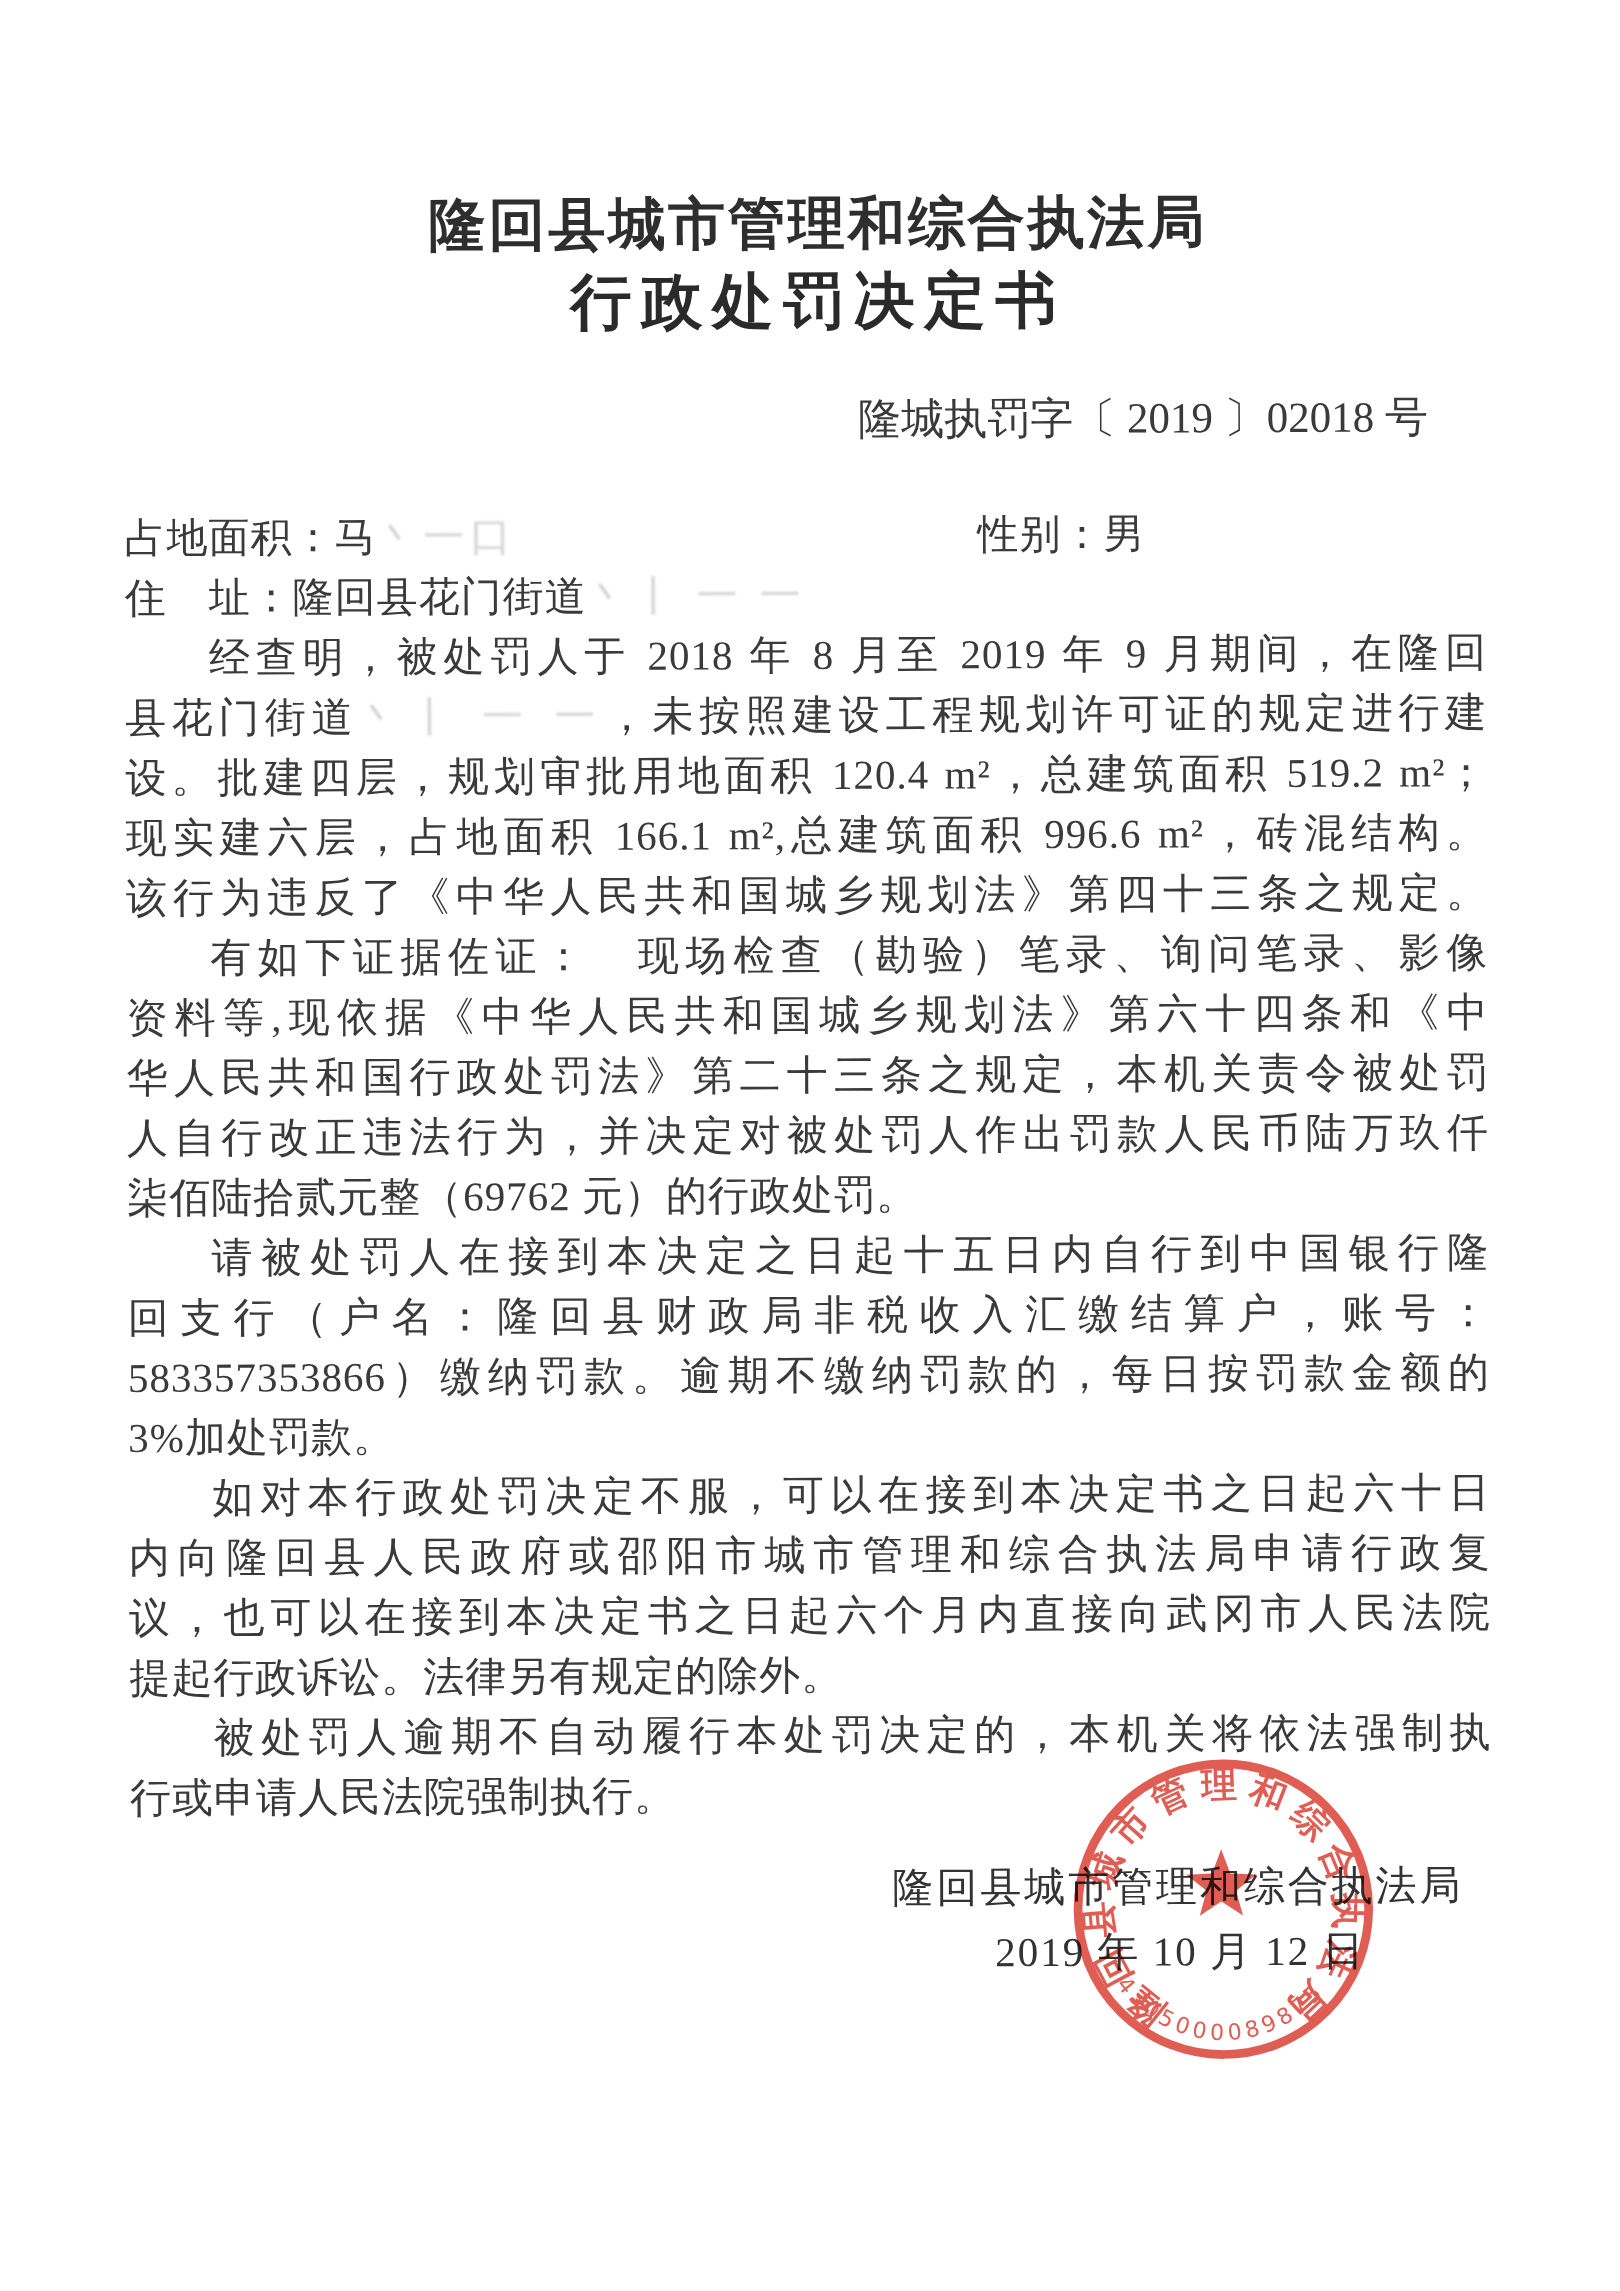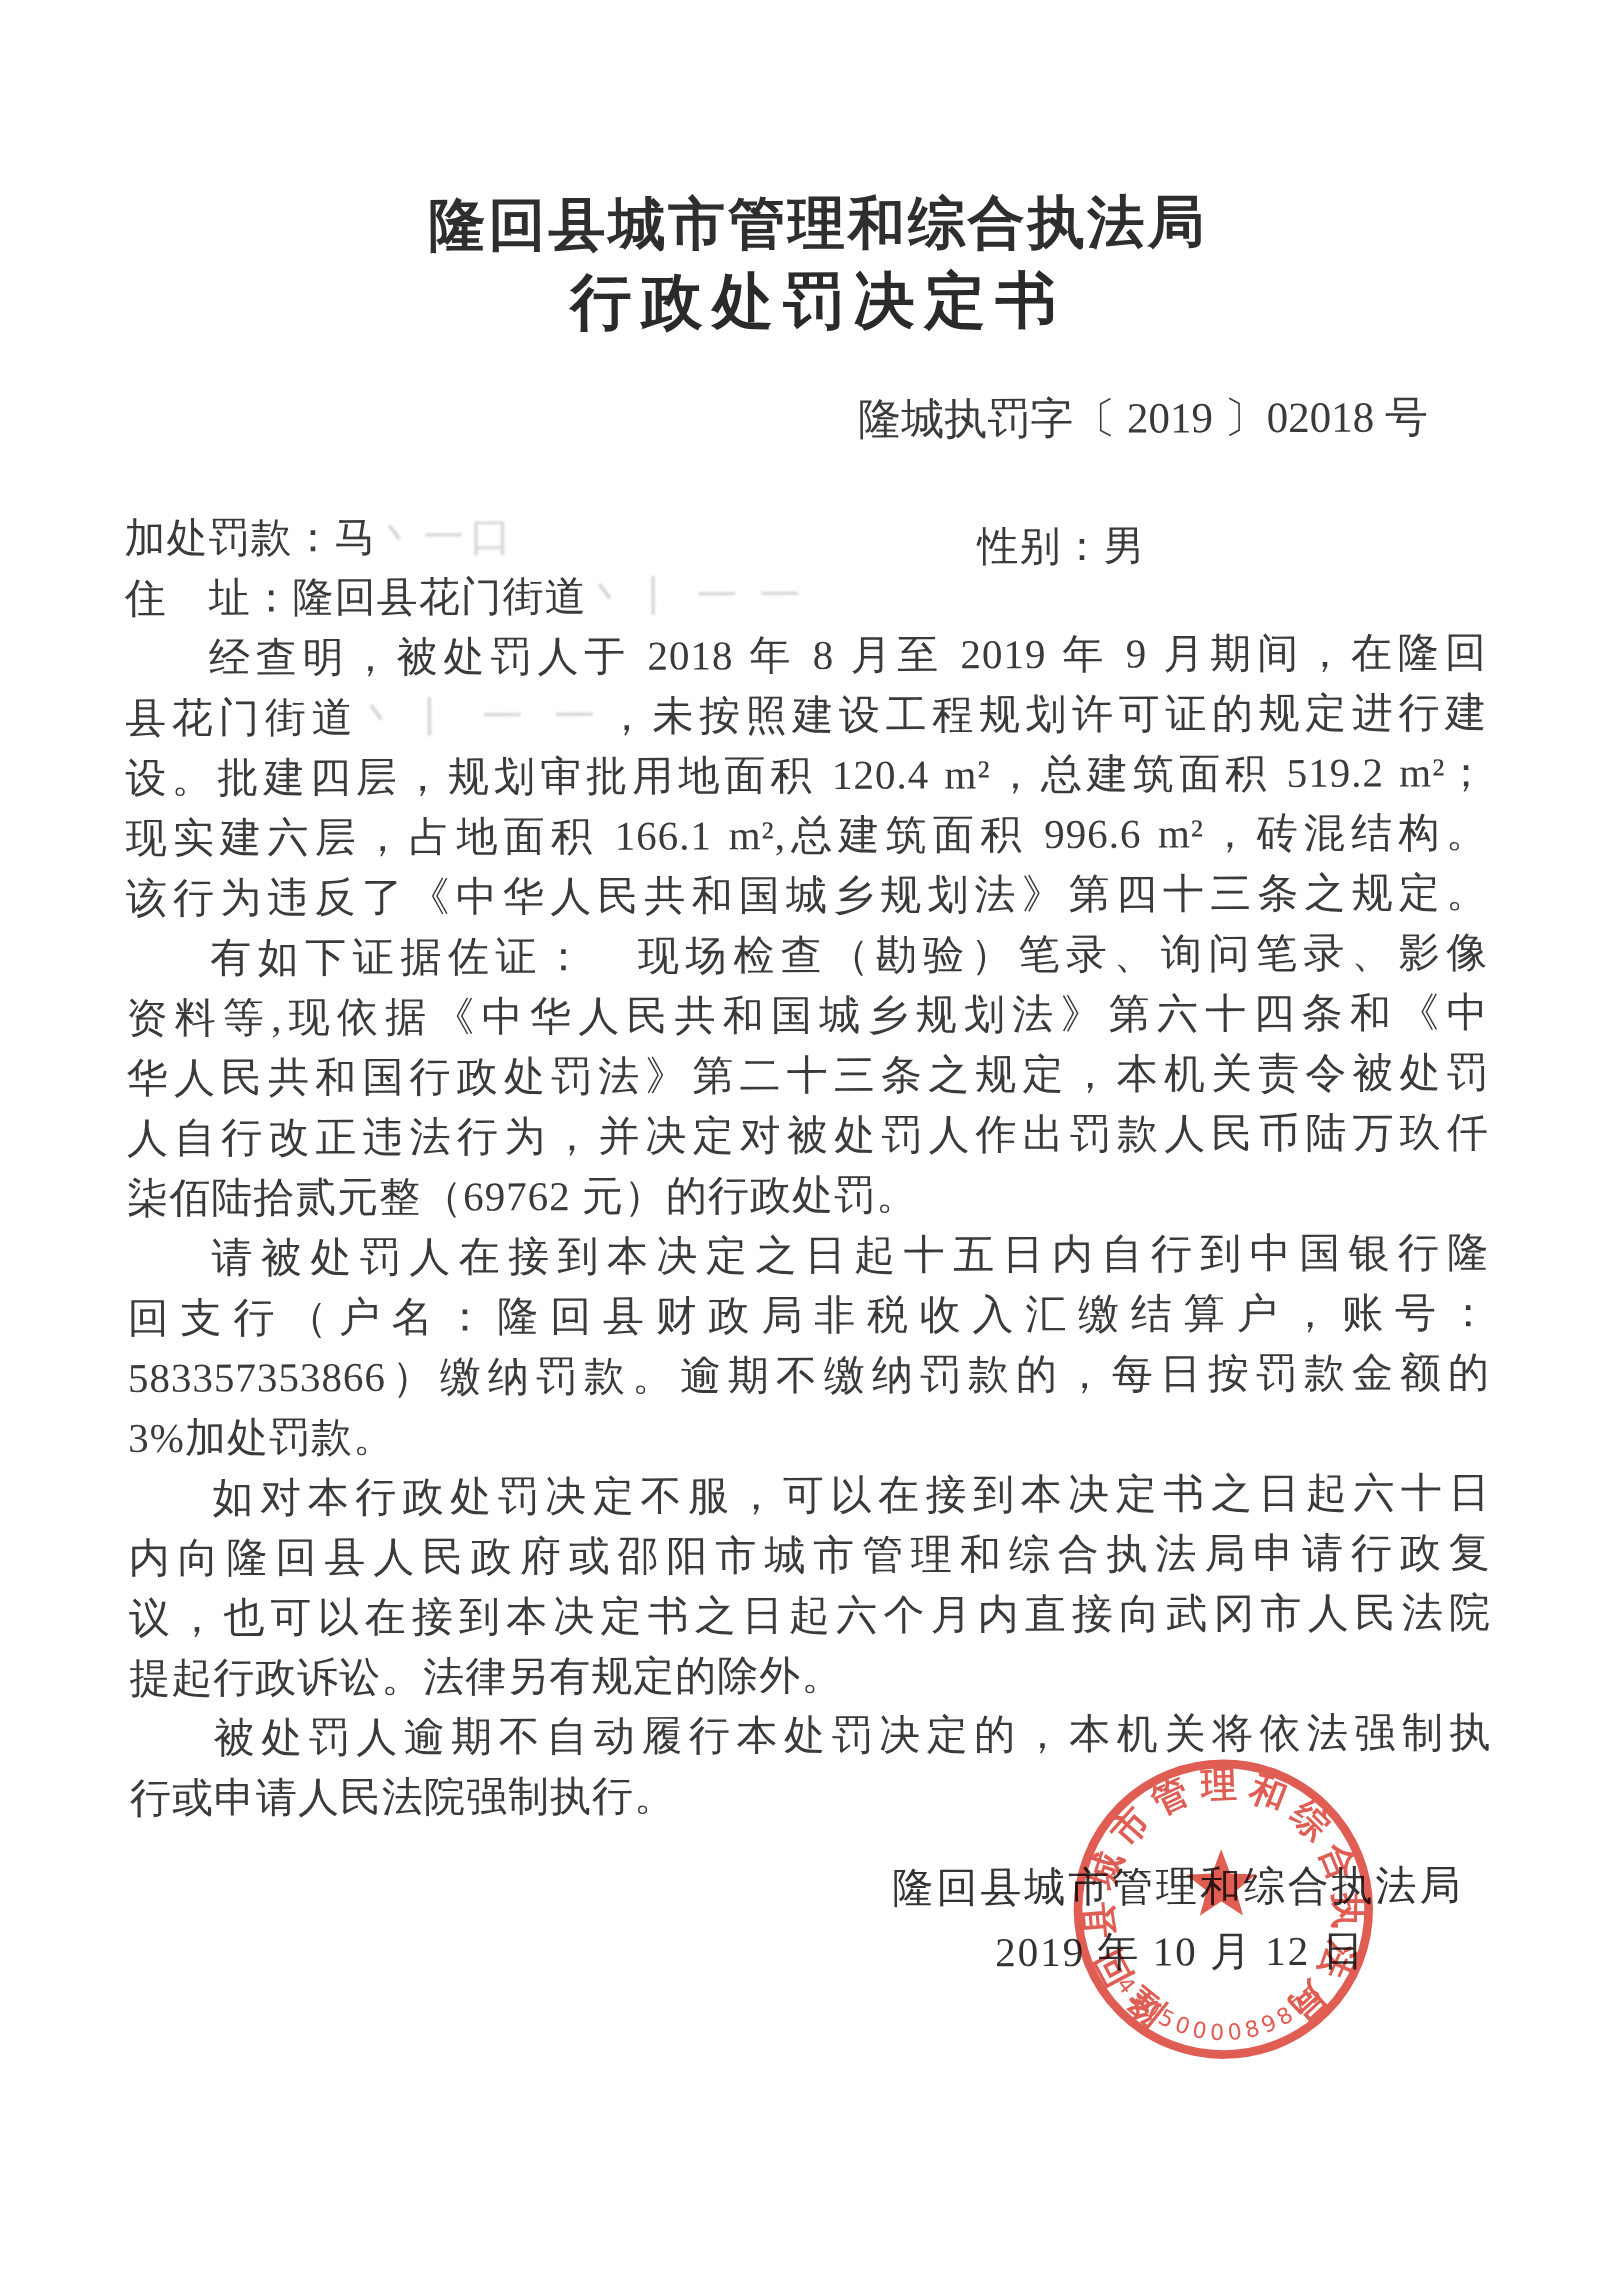--- a/index.html
+++ b/index.html
@@ -32,21 +32,21 @@
     position:absolute;left:127px;top:505px;width:1362px;
     font-size:41px;
   }
   .line{
     height:60px;line-height:60px;white-space:nowrap;
     letter-spacing:1px;
   }
   .full{text-align:justify;text-align-last:justify;white-space:normal;}
   .indent{text-indent:84px;}
   .hline{position:relative;}
-  .gender{position:absolute;left:853px;top:12px;}
+  .gender{position:absolute;left:853px;top:0;}
   .redact{opacity:0.22;filter:blur(1px);letter-spacing:5.9px;}
   .sig{
     position:absolute;left:127px;top:1858px;width:1362px;
     font-size:41px;line-height:61px;letter-spacing:2.9px;
     text-align:right;box-sizing:border-box;padding-right:29px;white-space:nowrap;
     color:#333;
   }
   .date{
     position:absolute;left:127px;top:1923px;width:1362px;
     font-size:41px;line-height:61px;letter-spacing:2px;
@@ -66,21 +66,21 @@
   <div class="t1">隆回县城市管理和综合执法局</div>
   <div class="t2">行政处罚决定书</div>
 
   <div class="docnum">
     <span class="inner">隆城执罚字〔 2019 〕02018 号</span>
   </div>
 
   <div class="content">
 
     <div class="line hline">
-      <span>加处罚款：</span><span>马</span><span class="redact">丶一口</span>
+      <span>占地面积：</span><span>马</span><span class="redact">丶一口</span>
       <span class="gender"><span>性别：</span><span>男</span></span>
     </div>
 
     <div class="line">
       <span>住　址：</span><span>隆回县花门街道</span><span class="redact">丶丨 一 一</span>
     </div>
 
     <div class="line full indent">经查明，被处罚人于 2018 年 8 月至 2019 年 9 月期间，在隆回</div>
 
     <div class="line full">

